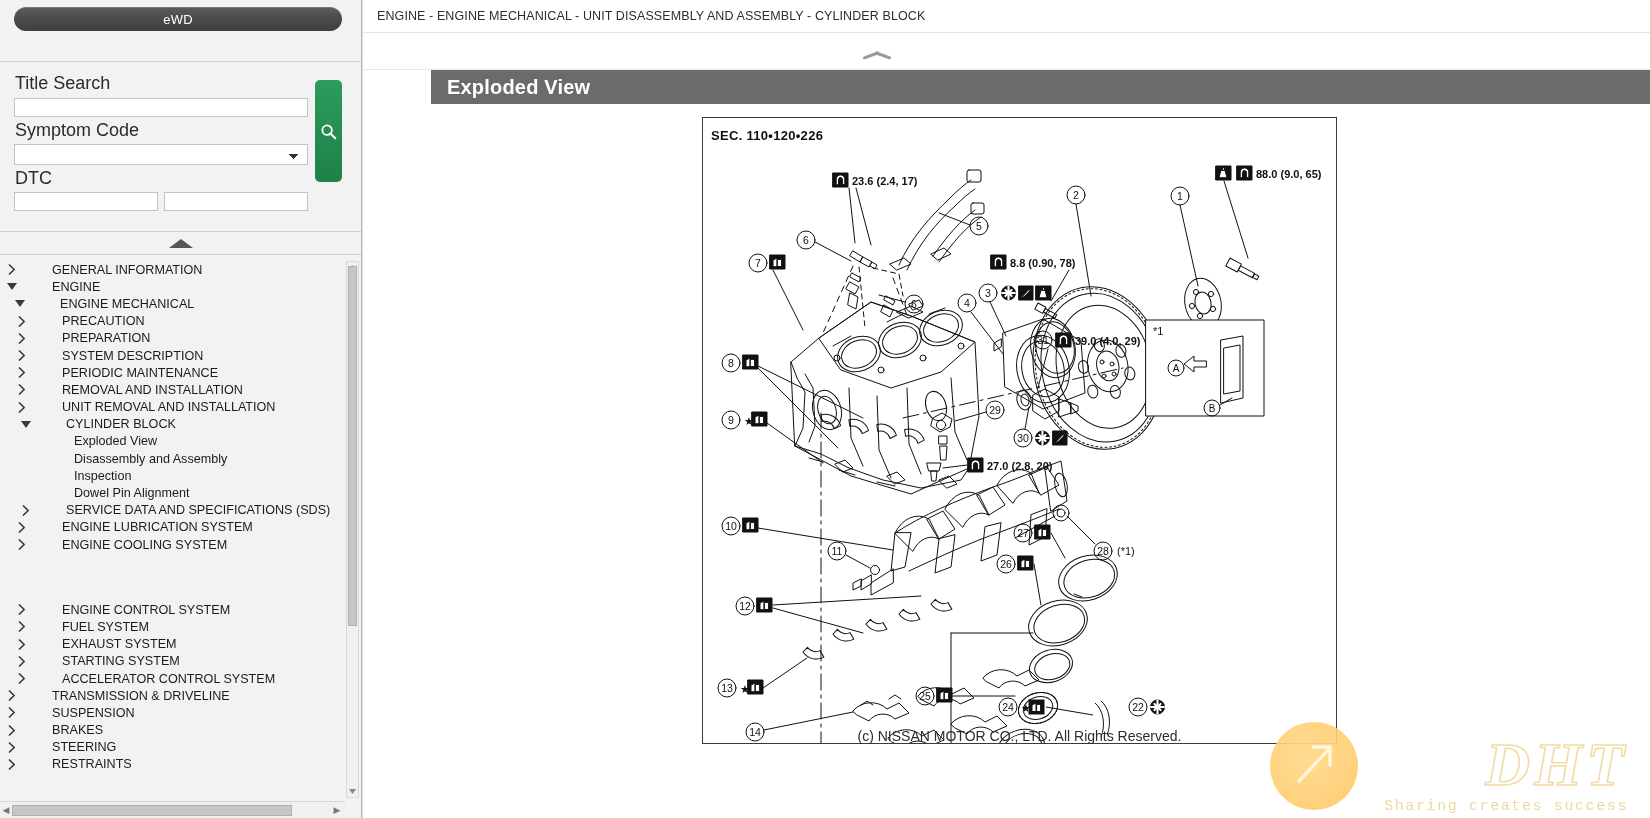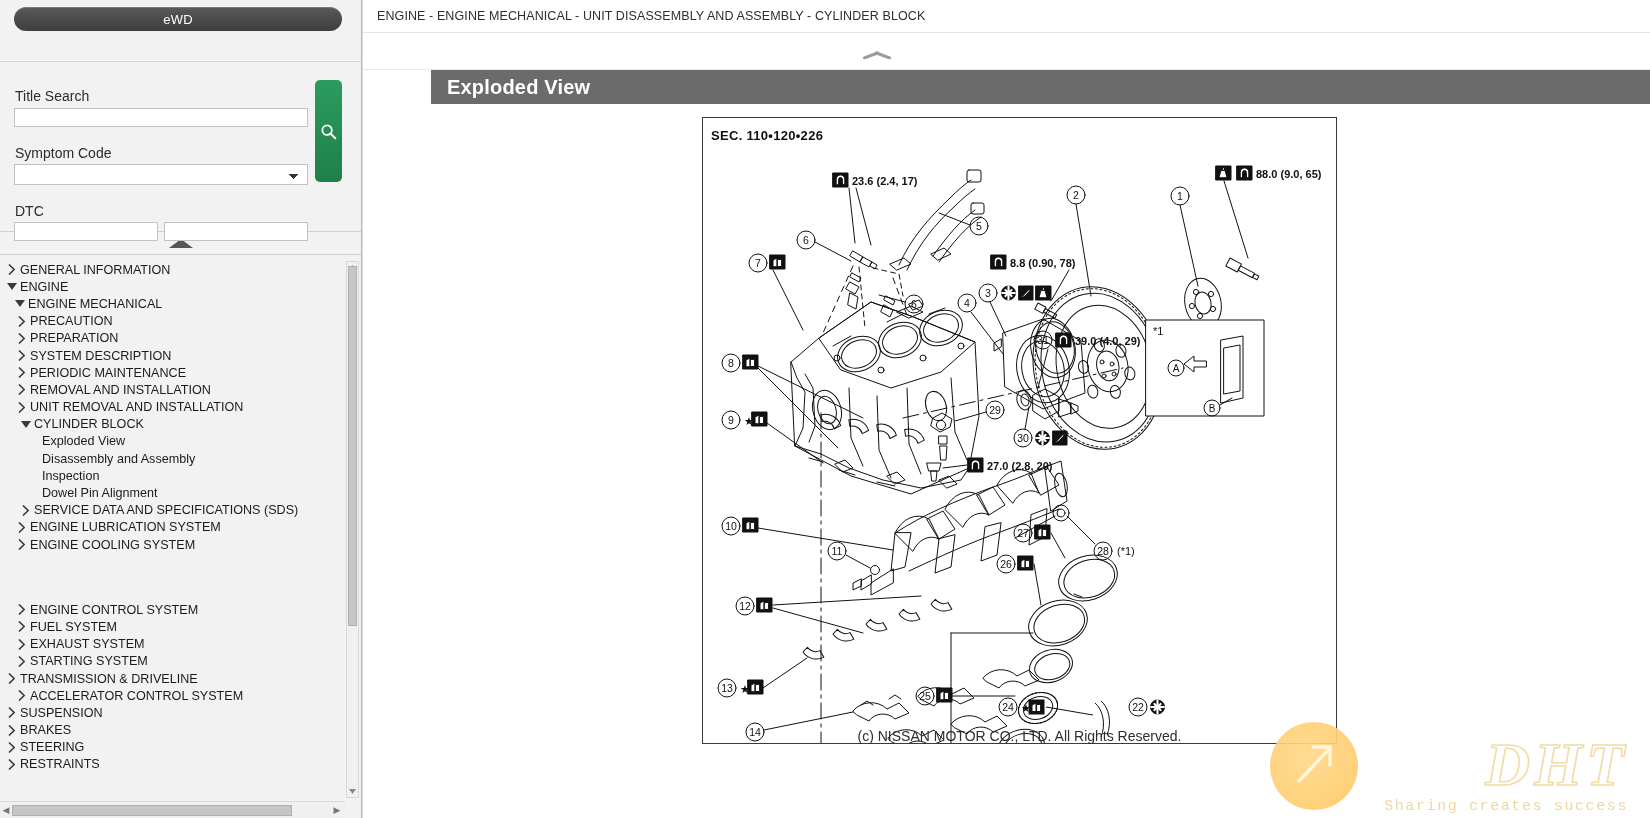--- a/index.html
+++ b/index.html
@@ -38,21 +38,21 @@
     cursor: pointer;
     box-shadow: inset 0 1px 0 rgba(255,255,255,.18);
   }
   .sb-search {
     padding: 8px 14px 0 14px;
     position: relative;
     height: 170px;
     border-bottom: 1px solid #cfcfcf;
     background:#f2f2f2;
   }
-  .fld-label { font-size: 14px; color: #2b2b2b; margin: 18px 0 3px 1px; }
+  .fld-label { font-size: 18px; color: #2b2b2b; margin: 3px 0 3px 1px; }
   .txt-input {
     width: 294px; height: 19px;
     border: 1px solid #c3c3c3;
     background: #fff;
     font-size: 12px;
     padding: 0 4px;
     outline: none;
     color:#222;
   }
   .sel-input {
@@ -109,20 +109,21 @@
     overflow: hidden;
     padding-left: 4px;
   }
   .tnode {
     display: flex; align-items: center;
     height: 17.2px;
     font-size: 12.6px;
     color: #1b1b1b;
     white-space: nowrap;
     cursor: pointer;
+    gap: 32px;
   }
   .tw { width: 16px; flex: 0 0 16px; display:flex; align-items:center; justify-content:center; }
   .chev-d { width:0;height:0;border-left:5.5px solid transparent;border-right:5.5px solid transparent;border-top:7px solid #3a3a3a; }
   .tlabel { }
   .vscroll {
     position: absolute; right: 2px; top: 6px; width: 13px; bottom: 20px;
     background: #f0f0f0; border: 1px solid #d8d8d8;
   }
   .vthumb { position:absolute; left:1px; right:1px; top:4px; height: 360px; background:#c6c6c6; border:1px solid #b0b0b0; }
   .vbtn-up, .vbtn-dn { position:absolute; left:1px; right:1px; height:11px; display:flex;align-items:center;justify-content:center; }
@@ -419,35 +420,35 @@
             <span class="tlabel">EXHAUST SYSTEM</span>
           </div>
           <div class="tnode" style="padding-left: 10px;">
             <span class="tw">
               <svg width="8" height="11" viewBox="0 0 8 11">
                 <polyline points="1.5,1 6.2,5.5 1.5,10" fill="none" stroke="#3a3a3a" stroke-width="1.7" stroke-linecap="round" stroke-linejoin="round"></polyline>
               </svg>
             </span>
             <span class="tlabel">STARTING SYSTEM</span>
           </div>
+          <div class="tnode" style="padding-left: 10px;">
+            <span class="tw">
+              <svg width="8" height="11" viewBox="0 0 8 11">
+                <polyline points="1.5,1 6.2,5.5 1.5,10" fill="none" stroke="#3a3a3a" stroke-width="1.7" stroke-linecap="round" stroke-linejoin="round"></polyline>
+              </svg>
+            </span>
+            <span class="tlabel">ACCELERATOR CONTROL SYSTEM</span>
+          </div>
           <div class="tnode" style="padding-left: 0px;">
             <span class="tw">
               <svg width="8" height="11" viewBox="0 0 8 11">
                 <polyline points="1.5,1 6.2,5.5 1.5,10" fill="none" stroke="#3a3a3a" stroke-width="1.7" stroke-linecap="round" stroke-linejoin="round"></polyline>
               </svg>
             </span>
             <span class="tlabel">TRANSMISSION &amp; DRIVELINE</span>
-          </div>
-          <div class="tnode" style="padding-left: 10px;">
-            <span class="tw">
-              <svg width="8" height="11" viewBox="0 0 8 11">
-                <polyline points="1.5,1 6.2,5.5 1.5,10" fill="none" stroke="#3a3a3a" stroke-width="1.7" stroke-linecap="round" stroke-linejoin="round"></polyline>
-              </svg>
-            </span>
-            <span class="tlabel">ACCELERATOR CONTROL SYSTEM</span>
           </div>
           <div class="tnode" style="padding-left: 0px;">
             <span class="tw">
               <svg width="8" height="11" viewBox="0 0 8 11">
                 <polyline points="1.5,1 6.2,5.5 1.5,10" fill="none" stroke="#3a3a3a" stroke-width="1.7" stroke-linecap="round" stroke-linejoin="round"></polyline>
               </svg>
             </span>
             <span class="tlabel">SUSPENSION</span>
           </div>
           <div class="tnode" style="padding-left: 0px;">

